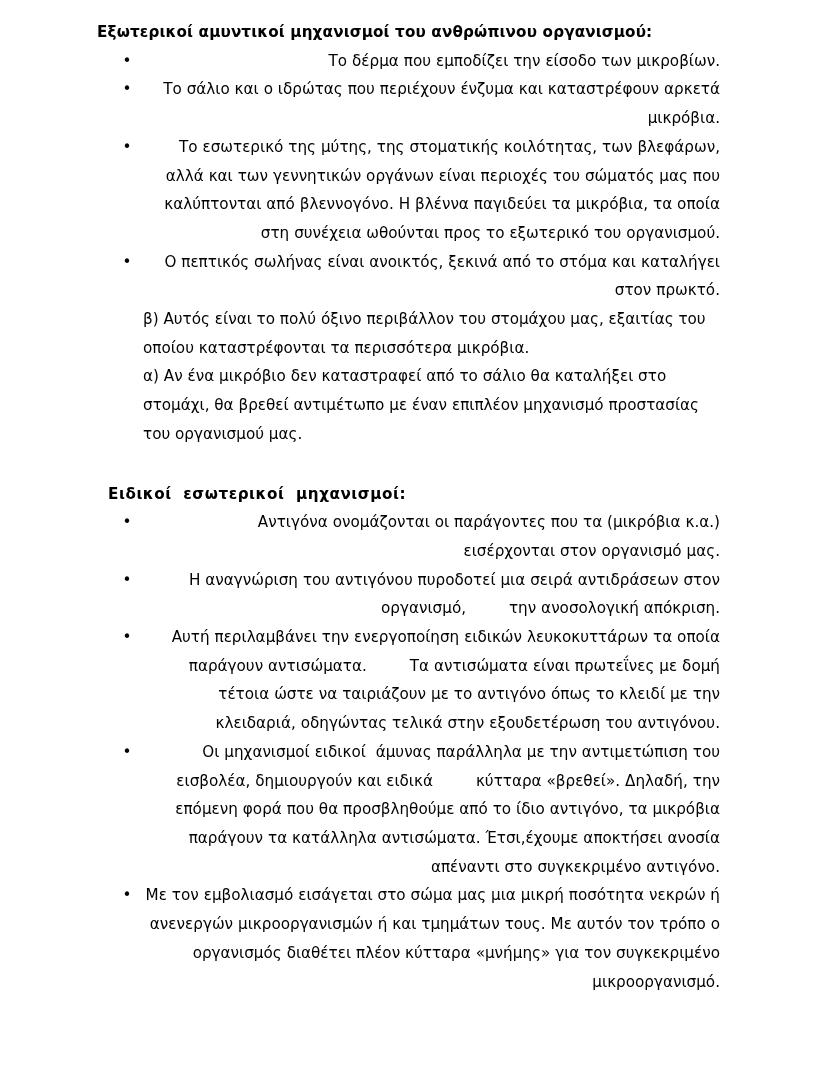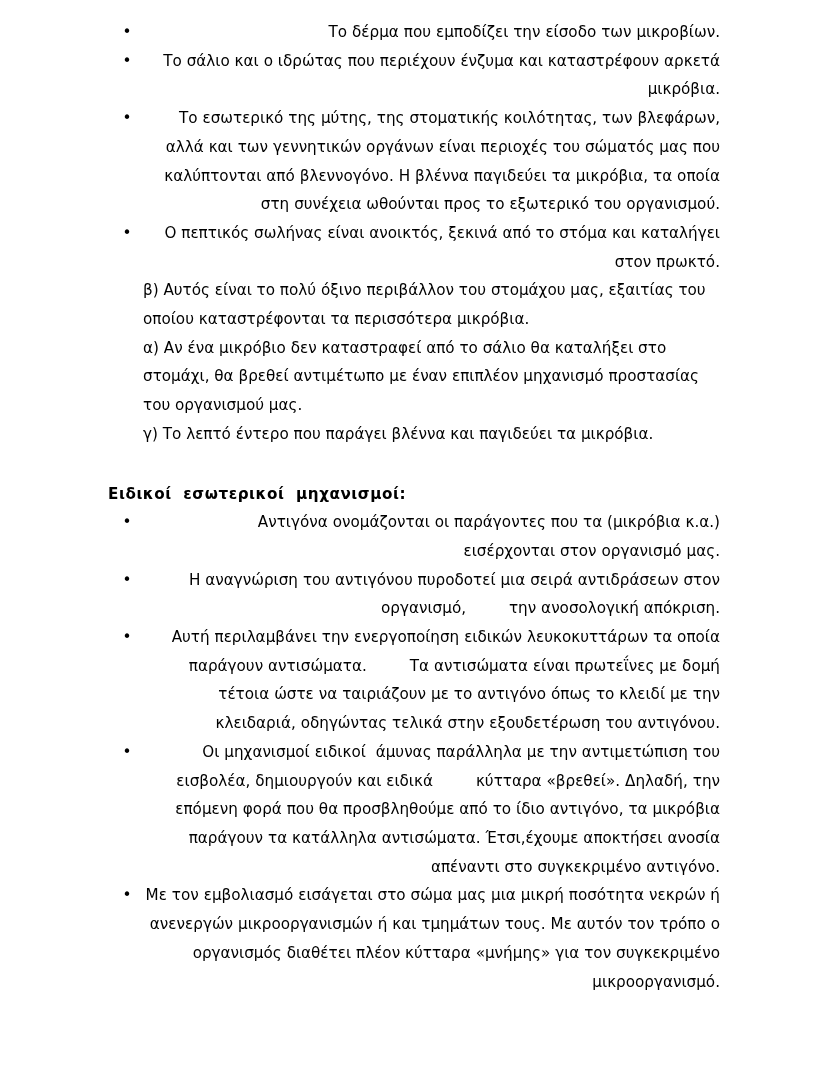--- a/index.html
+++ b/index.html
@@ -86,20 +86,21 @@
     margin-left: 38px;
   }
 </style>
 </head>
 <body>
 
 <div class="page">
   <div class="doc-body">
 
     <div>
+      <p class="section-heading">Εξωτερικοί αμυντικοί μηχανισμοί του ανθρώπινου οργανισμού:</p>
 
       <ul class="bullets">
 
         <li>
           <span class="bullet-dot">•</span>
           <span class="li-text">Το δέρμα που εμποδίζει την είσοδο των μικροβίων.</span>
         </li>
 
         <li>
           <span class="bullet-dot">•</span>
@@ -109,21 +110,20 @@
         <li>
           <span class="bullet-dot">•</span>
           <span class="li-text">Το εσωτερικό της μύτης, της στοματικής κοιλότητας, των βλεφάρων, αλλά και των γεννητικών οργάνων είναι περιοχές του σώματός μας που καλύπτονται από βλεννογόνο. Η βλέννα παγιδεύει τα μικρόβια, τα οποία στη συνέχεια ωθούνται προς το εξωτερικό του οργανισμού.</span>
         </li>
 
         <li>
           <span class="bullet-dot">•</span>
           <span class="li-text">Ο πεπτικός σωλήνας είναι ανοικτός, ξεκινά από το στόμα και καταλήγει στον πρωκτό.</span>
           <span class="sub-line">β) Αυτός είναι το πολύ όξινο περιβάλλον του στομάχου μας, εξαιτίας του οποίου καταστρέφονται τα περισσότερα μικρόβια.</span>
           <span class="sub-line">α) Αν ένα μικρόβιο δεν καταστραφεί από το σάλιο θα καταλήξει στο στομάχι, θα βρεθεί αντιμέτωπο με έναν επιπλέον μηχανισμό προστασίας του οργανισμού μας.</span>
-          <span class="sub-line">γ) Το λεπτό έντερο που παράγει βλέννα και παγιδεύει τα μικρόβια.</span>
         </li>
 
       </ul>
     </div>
 
     <div class="section-gap"></div>
 
     <div>
       <p class="section-heading spaced">Ειδικοί  εσωτερικοί  μηχανισμοί:</p>
 

